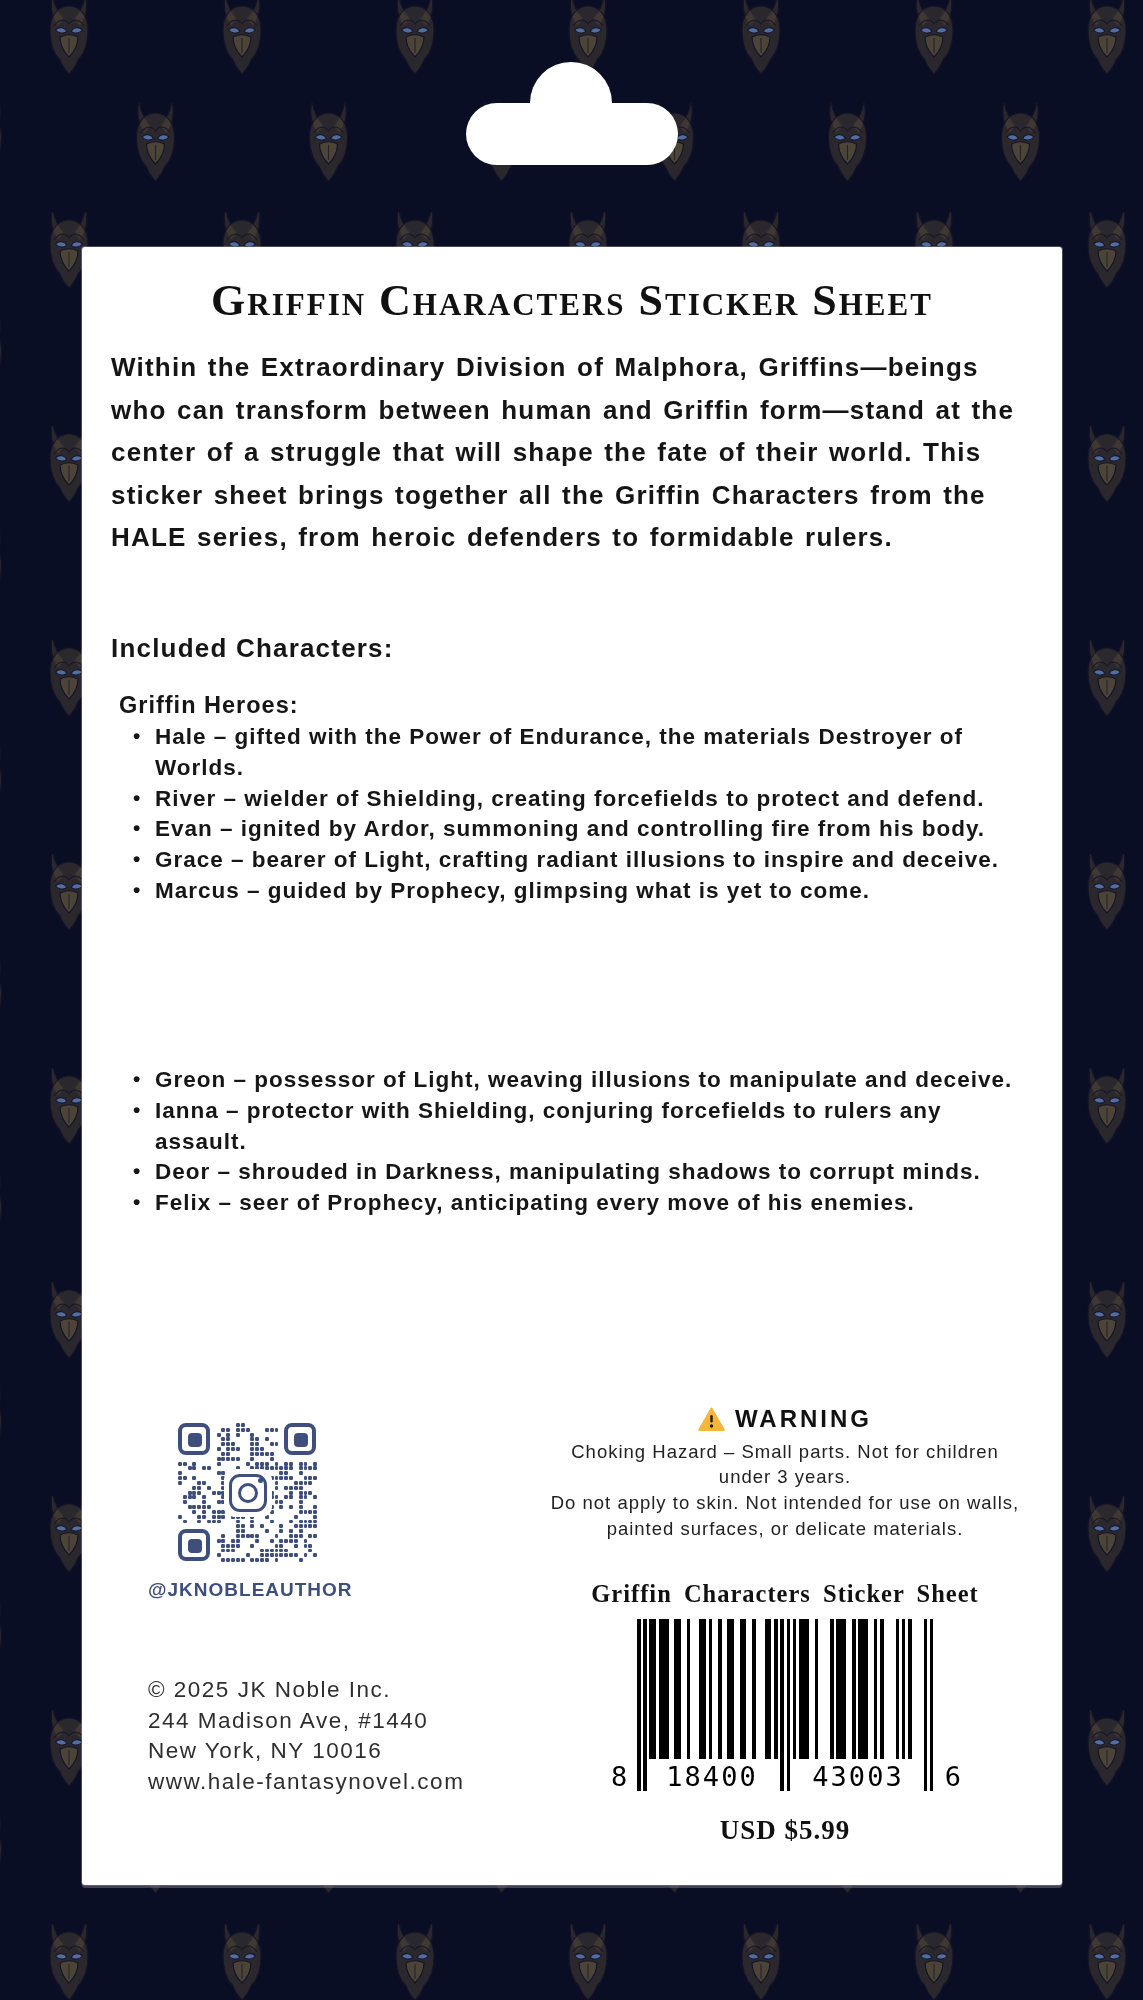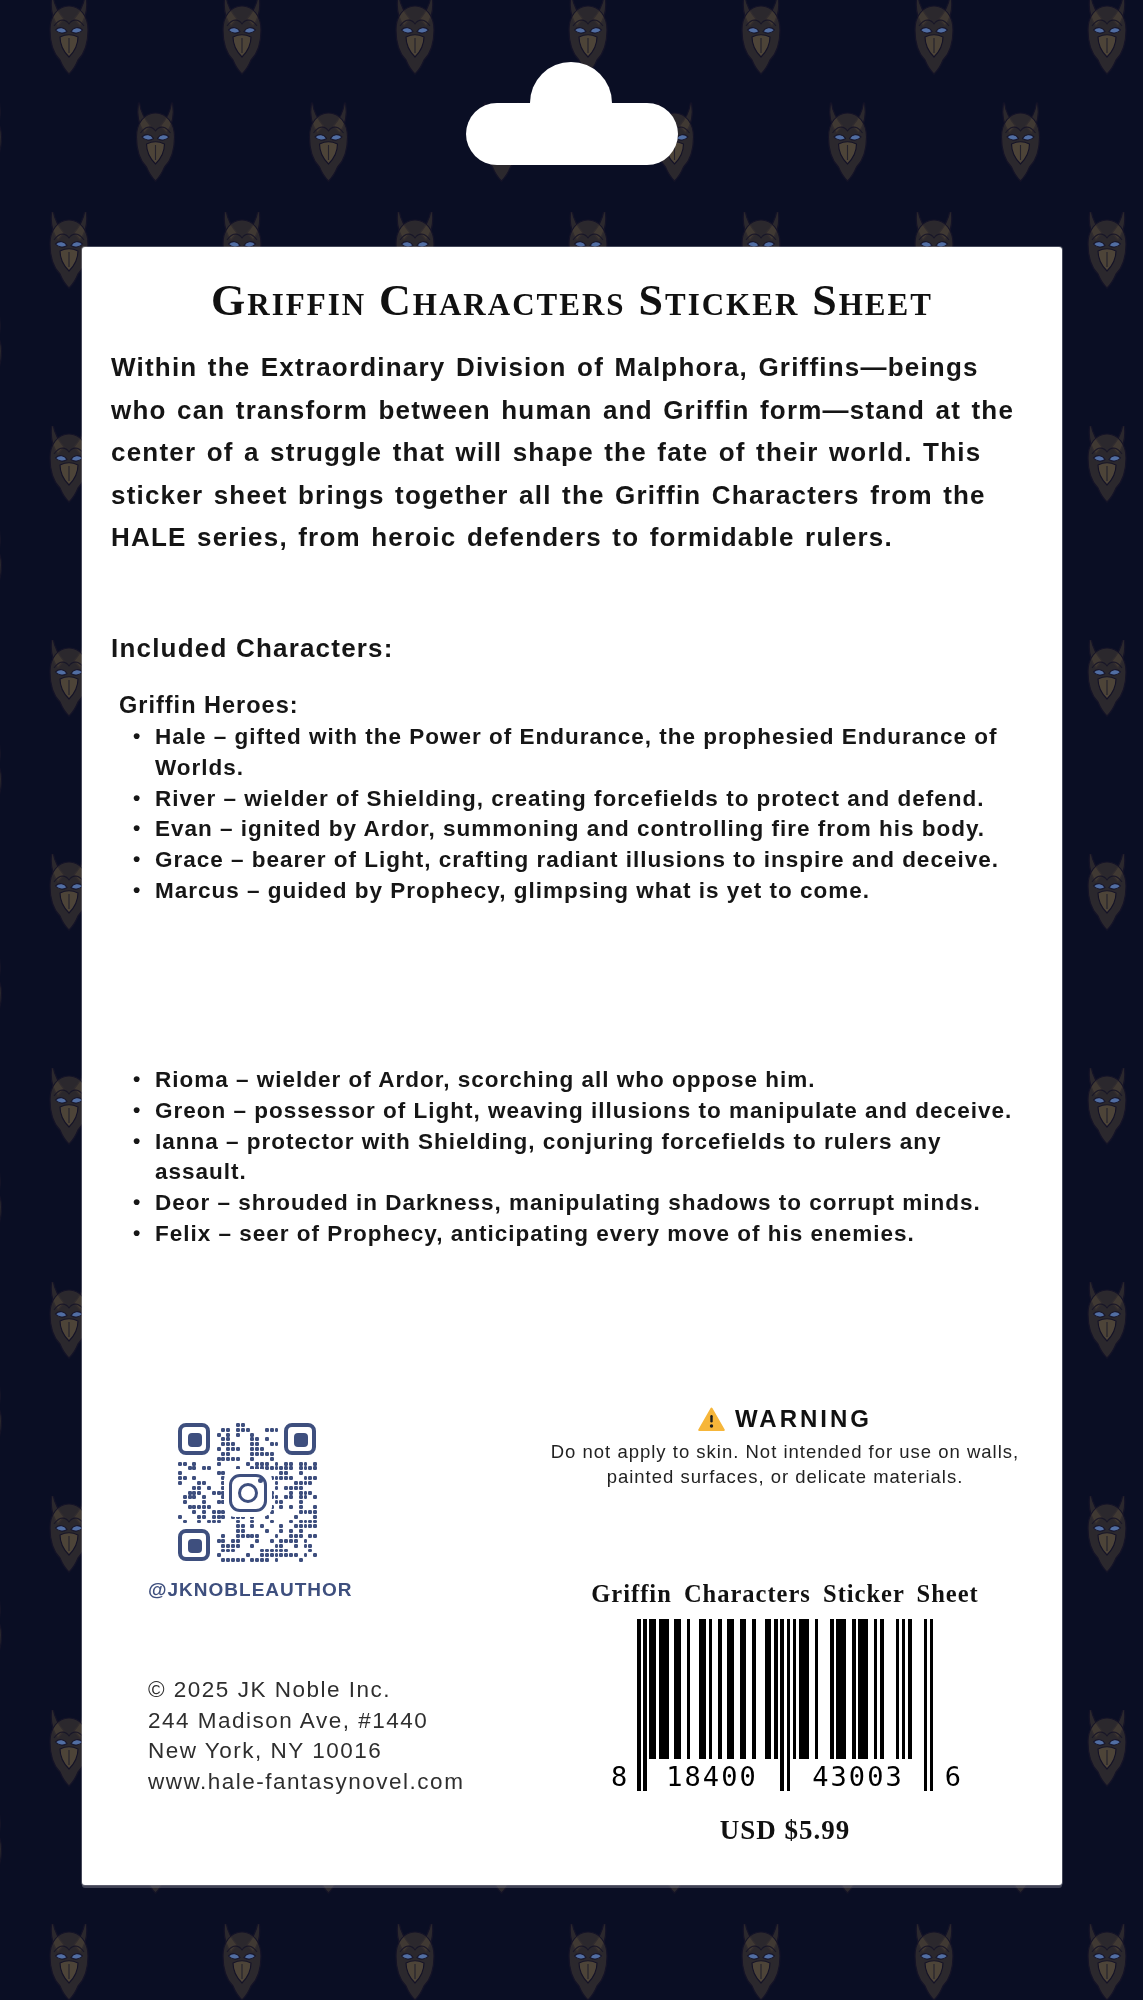--- a/index.html
+++ b/index.html
@@ -120,31 +120,30 @@
 
   <h1 class="card-title">Griffin Characters Sticker Sheet</h1>
 
   <p class="intro">Within the Extraordinary Division of Malphora, Griffins—beings who can transform between human and Griffin form—stand at the center of a struggle that will shape the fate of their world. This sticker sheet brings together all the Griffin Characters from the HALE series, from heroic defenders to formidable rulers.</p>
 
   <h2 class="included-heading">Included Characters:</h2>
 
   <div class="char-section" id="heroes-block">
     <h3>Griffin Heroes:</h3>
     <ul class="char-list">
-      <li>Hale – gifted with the Power of Endurance, the prophesied Endurance of Worlds.</li>
+      <li>Hale – gifted with the Power of Endurance, the materials Destroyer of Worlds.</li>
       <li>River – wielder of Shielding, creating forcefields to protect and defend.</li>
       <li>Evan – ignited by Ardor, summoning and controlling fire from his body.</li>
       <li>Grace – bearer of Light, crafting radiant illusions to inspire and deceive.</li>
       <li>Marcus – guided by Prophecy, glimpsing what is yet to come.</li>
     </ul>
   </div>
 
   <div class="char-section" id="elders-block">
     <ul class="char-list">
-      <li>Rioma – wielder of Ardor, scorching all who oppose him.</li>
       <li>Greon – possessor of Light, weaving illusions to manipulate and deceive.</li>
       <li>Ianna – protector with Shielding, conjuring forcefields to rulers any assault.</li>
       <li>Deor – shrouded in Darkness, manipulating shadows to corrupt minds.</li>
       <li>Felix – seer of Prophecy, anticipating every move of his enemies.</li>
     </ul>
   </div>
 
   <div class="qr-wrap">
 
   <div class="qm" style="left: 57.931px; top: 0px; width: 3.92759px; height: 3.92759px; background: rgb(62, 79, 126);"></div>
@@ -436,20 +435,21 @@
 
   <div class="warning">
     <div class="warning-head">
       <svg width="27" height="25" viewBox="0 0 27 25">
         <path d="M13.5 1.5 L25.8 23 H1.2 Z" fill="#f6b63a" stroke="#f6b63a" stroke-width="2" stroke-linejoin="round"></path>
         <rect x="12.3" y="8" width="2.4" height="7.5" rx="1.2" fill="#1c1c1c"></rect>
         <circle cx="13.5" cy="19" r="1.7" fill="#1c1c1c"></circle>
       </svg>
       <span>WARNING</span>
     </div>
+    <div class="warning-line">Choking Hazard – Small parts. Not for children under 3 years.</div>
     <div class="warning-line">Do not apply to skin. Not intended for use on walls, painted surfaces, or delicate materials.</div>
   </div>
 
   <div class="barcode-block">
     <div class="barcode-label">Griffin Characters Sticker Sheet</div>
     <div class="bars">
       <span class="bc-digit bc-lead">8</span>
       <span class="bc-digit bc-g1">18400</span>
       <span class="bc-digit bc-g2">43003</span>
       <span class="bc-digit bc-trail">6</span>

